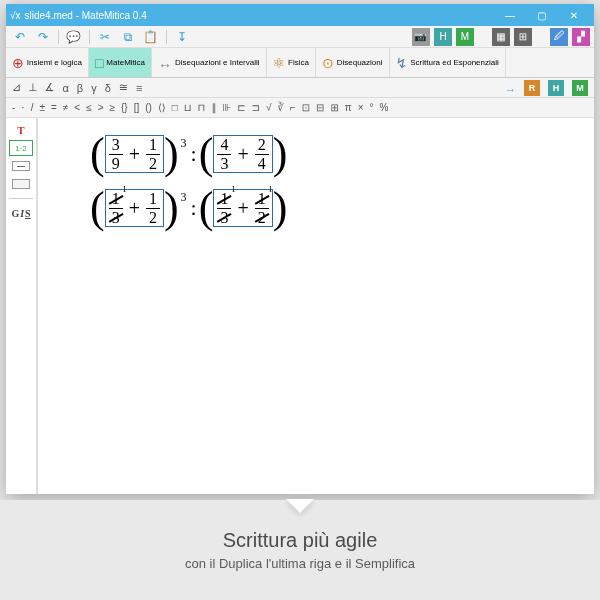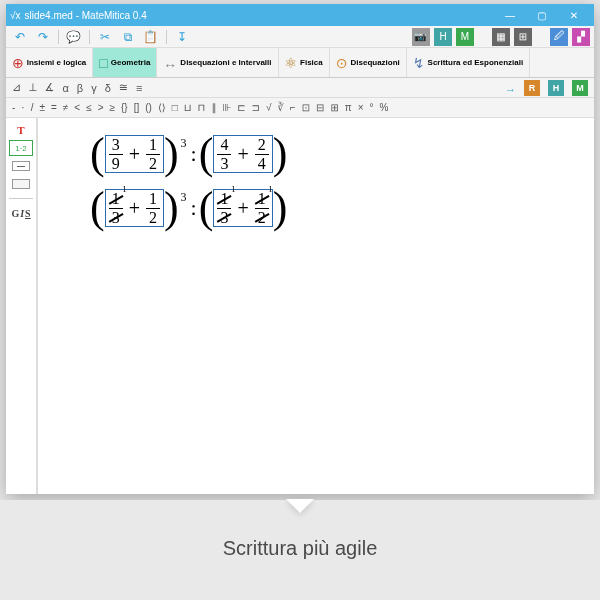--- a/index.html
+++ b/index.html
@@ -26,21 +26,21 @@
   .sq-teal { background: #42a5a5; color: #fff; }
   .sq-green { background: #3aa84f; color: #fff; }
   .sq-darkgray { background: #666; color: #fff; }
   .sq-blue { background: #4b8dd6; color: #fff; }
   .sq-magenta { background: #c84db0; color: #fff; }
   
   .catstrip { height: 30px; background: #f4f4f4; display: flex; align-items: stretch; border-bottom: 1px solid #ccc; font-size: 8px; }
   .cat { display: flex; align-items: center; gap: 3px; padding: 0 6px; border-right: 1px solid #ddd; cursor: pointer; }
   .cat.active { background: #9fe8d8; }
   .cat .cicon { font-size: 14px; color: #444; }
-  .cat .ctext { line-height: 1; font-weight: bold; }
+  .cat .ctext { line-height: 1; }
   
   .symstrip { height: 20px; background: #f4f4f4; display: flex; align-items: center; padding: 0 6px; gap: 8px; border-bottom: 1px solid #ddd; font-size: 11px; color: #555; }
   .symstrip .sym { cursor: pointer; }
   .symbadge { width: 16px; height: 16px; display: flex; align-items: center; justify-content: center; font-size: 9px; color: #fff; font-weight: bold; }
   
   .main { flex: 1; display: flex; background: #f0f0f0; }
   .left-sidebar { width: 32px; background: #fff; border-right: 2px solid #ddd; display: flex; flex-direction: column; align-items: center; padding-top: 4px; gap: 2px; }
   .side-btn { width: 24px; height: 16px; display: flex; align-items: center; justify-content: center; font-size: 11px; cursor: pointer; }
   .side-T { color: #d93025; font-weight: bold; font-family: serif; }
   .side-12 { border: 1px solid #3aa84f; color: #3aa84f; font-size: 8px; font-weight: normal; }
@@ -108,21 +108,21 @@
     </div>
 
     <div class="catstrip">
       <div class="cat">
         <span class="cicon" style="color:#c33">⊕</span>
         <span class="ctext">Insiemi
 e logica</span>
       </div>
       <div class="cat active">
         <span class="cicon" style="color:#2a9e7a">□</span>
-        <span class="ctext">Geometria</span>
+        <span class="ctext">MateMitica</span>
       </div>
       <div class="cat">
         <span class="cicon" style="color:#888">↔</span>
         <span class="ctext">Disequazioni
 e Intervalli</span>
       </div>
       <div class="cat">
         <span class="cicon" style="color:#b3802b">⚛</span>
         <span class="ctext">Fisica</span>
       </div>
@@ -270,14 +270,15 @@
           <span class="bigparen">)</span>
         </div>
       </div>
     </div>
 
   </div>
 
   <div class="caption-area">
     <div class="pointer-tri"></div>
     <h2>Scrittura più agile</h2>
+    <p>con il Duplica l'ultima riga e il Semplifica</p>
   </div>
 </div>
 
 </body></html>

